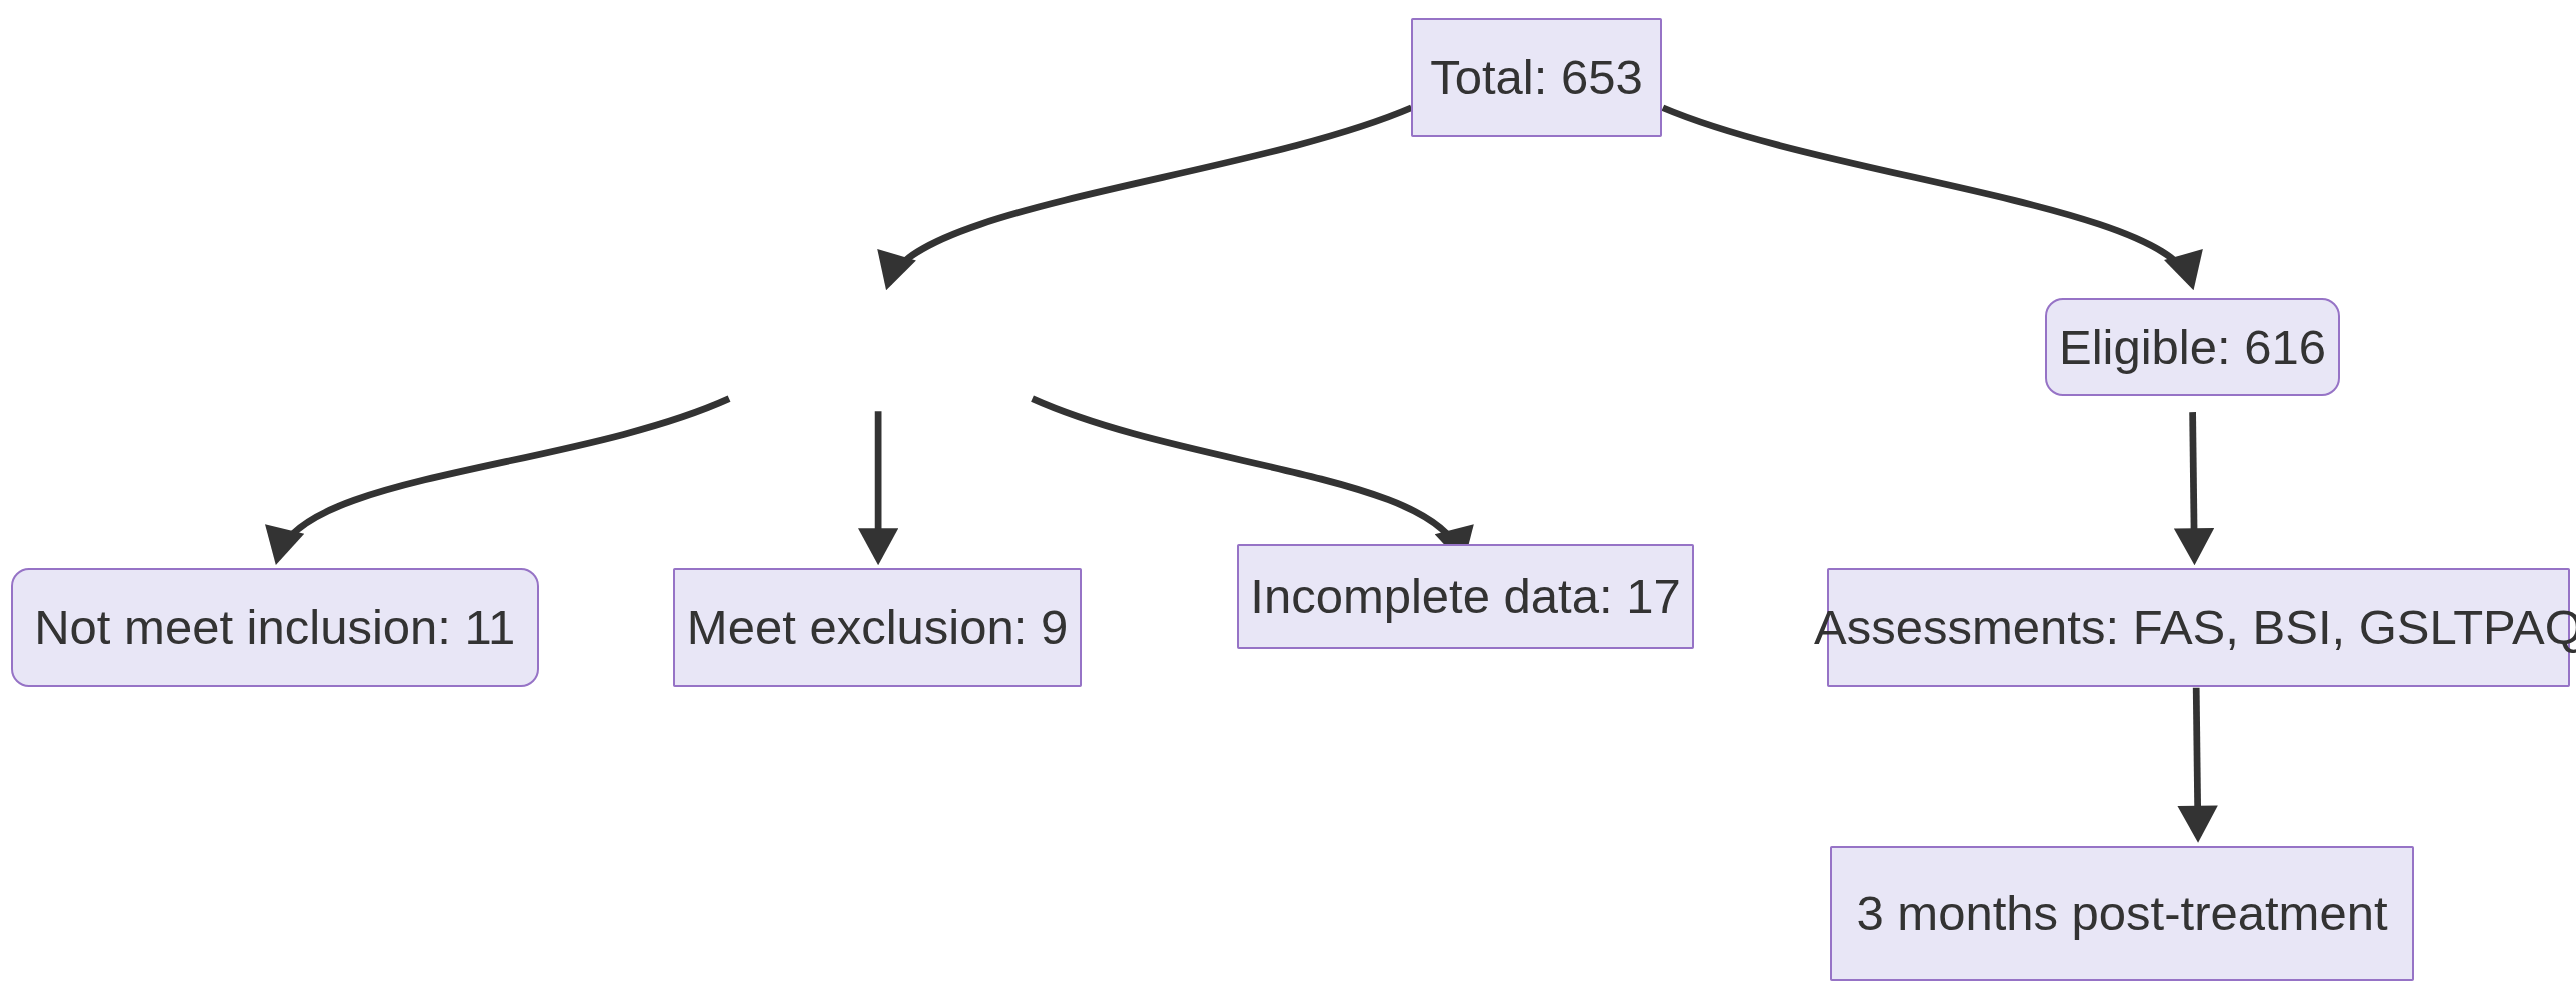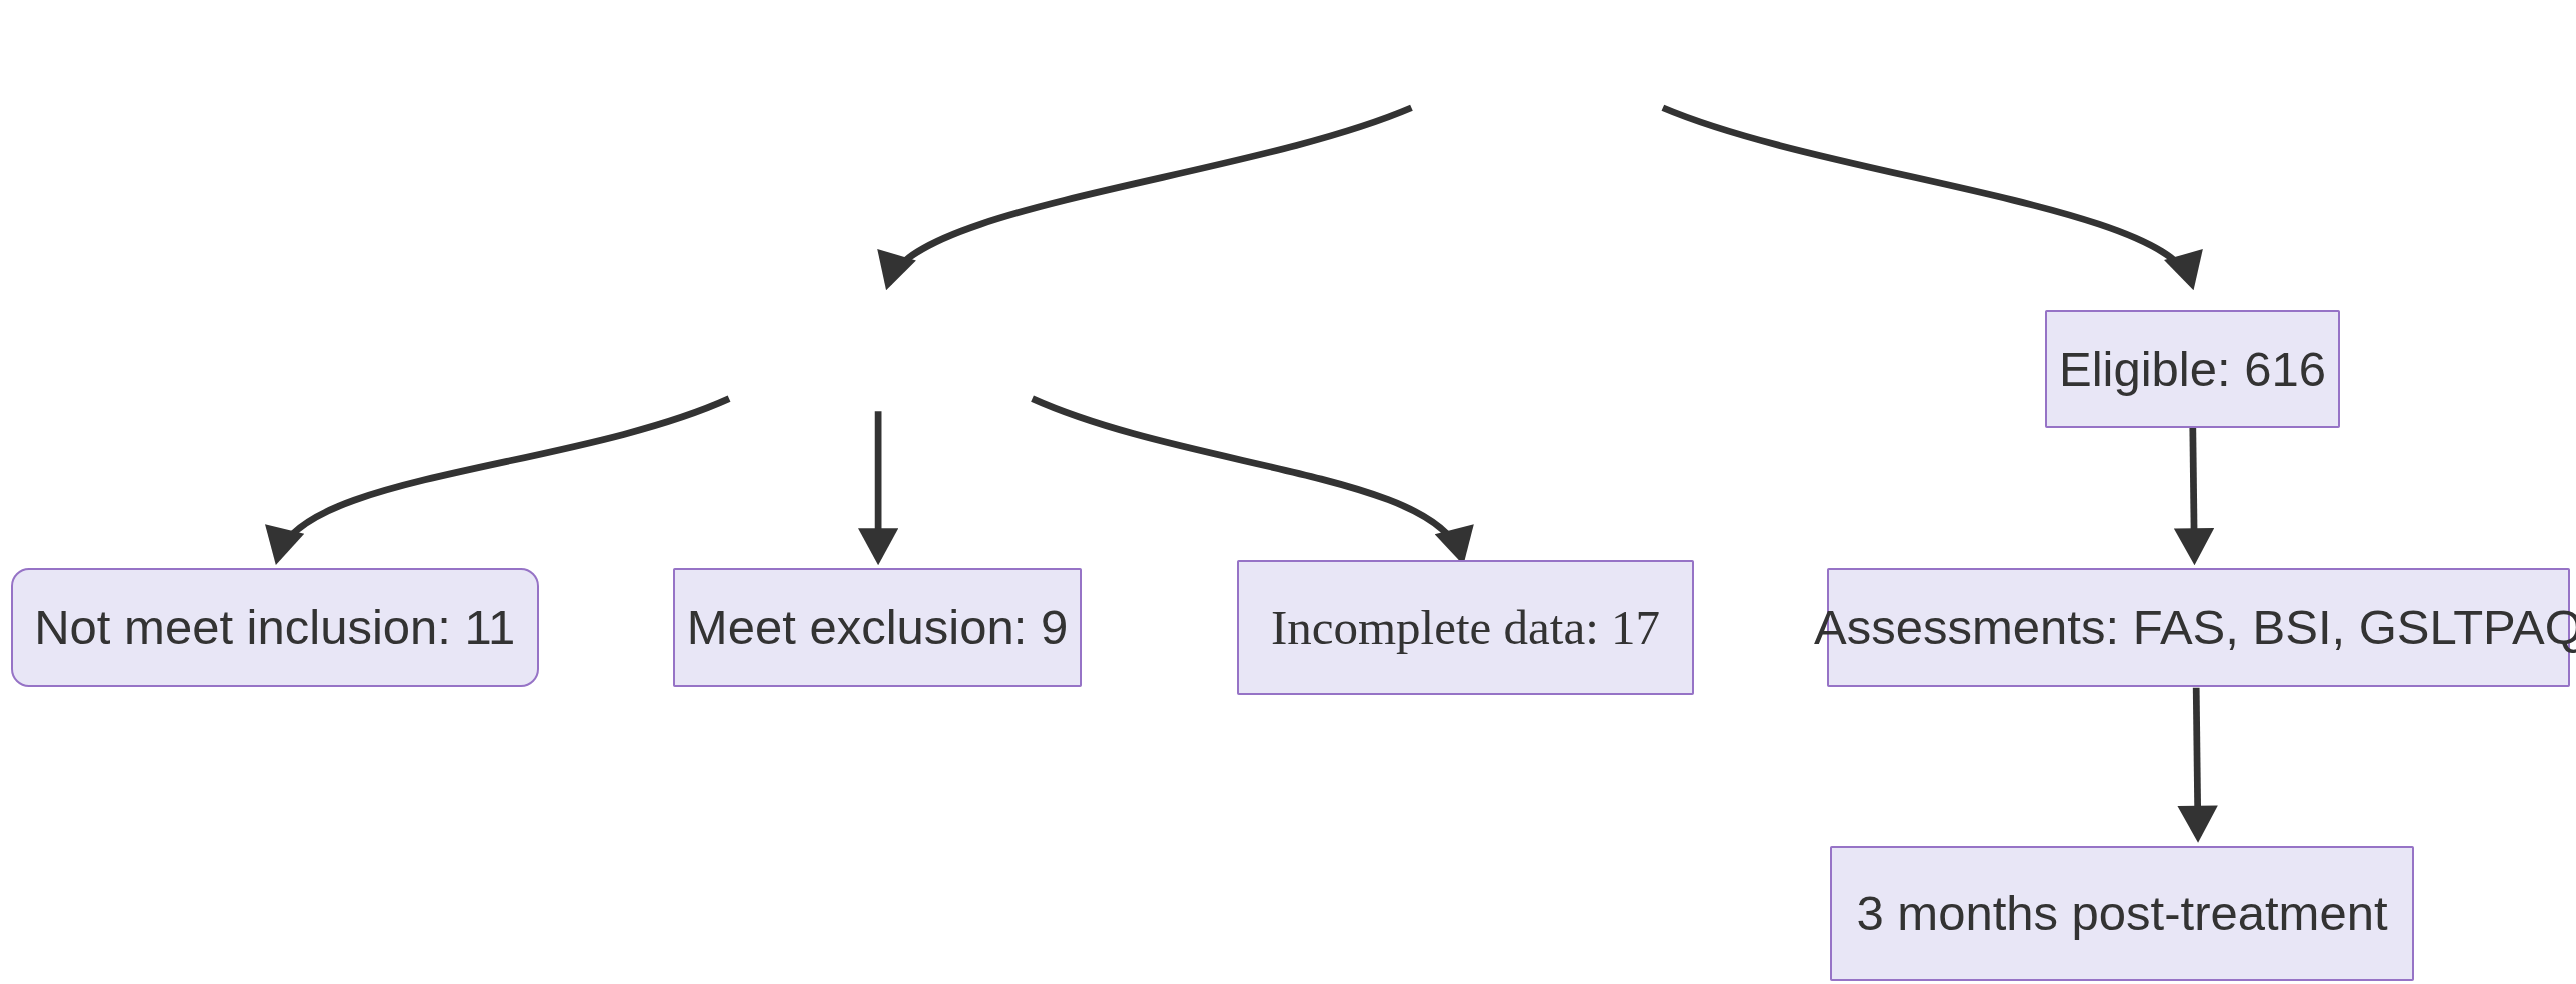--- a/index.html
+++ b/index.html
@@ -38,24 +38,24 @@
     border-radius: 1.8px;
     color: #333333;
     font-size: 49px;
     line-height: 1;
     white-space: nowrap;
     text-align: center;
   }
   
   .n-total        { left: 1411px; top: 18px;  width: 251px; height: 119px; }
   .n-excluded     { left: 725px;  top: 294px; width: 312px; height: 118px; }
-  .n-eligible     { left: 2045px; top: 310px; width: 295px; height: 118px; }
+  .n-eligible     { left: 2045px; top: 298px; width: 295px; height: 98px; border-radius: 18px; }
   .n-notmeet      { left: 10.8px;   top: 568px; width: 528px; height: 119px; border-radius: 18px; }
   .n-meetexcl     { left: 673px;  top: 568px; width: 409px; height: 119px; }
-  .n-incomplete   { left: 1237px; top: 560px; width: 457px; height: 135px; font-family: Liberation Serif, serif; }
+  .n-incomplete   { left: 1237px; top: 544px; width: 457px; height: 105px; }
   .n-assessments  { left: 1827px; top: 568px; width: 743px; height: 119px; }
   .n-posttreat    { left: 1830px; top: 846px; width: 584px; height: 135px; }
 </style>
 </head>
 <body>
 
 <div class="canvas">
 
   <svg class="edges" viewBox="0 0 2869 1097" xmlns="http://www.w3.org/2000/svg">
     <defs>
@@ -65,20 +65,23 @@
     </defs>
     <path class="edge" d="M 1572,120 C 1390,198 1015,228 989,316" marker-end="url(#arrowhead)"></path>
     <path class="edge" d="M 1852,120 C 2036,198 2416,228 2441,316" marker-end="url(#arrowhead)"></path>
     <path class="edge" d="M 812,444 C 640,522 332,528 309,622" marker-end="url(#arrowhead)"></path>
     <path class="edge" d="M 978,458 L 978,622" marker-end="url(#arrowhead)"></path>
     <path class="edge" d="M 1150,444 C 1324,522 1604,528 1628,622" marker-end="url(#arrowhead)"></path>
     <path class="edge" d="M 2442,459 L 2444,622" marker-end="url(#arrowhead)"></path>
     <path class="edge" d="M 2446,766 L 2448,931" marker-end="url(#arrowhead)"></path>
   </svg>
 
+  <div class="node n-total">
+    <span>Total: 653</span>
+  </div>
 
 
   <div class="node n-eligible">
     <span>Eligible: 616</span>
   </div>
 
   <div class="node n-notmeet">
     <span>Not meet inclusion: 11</span>
   </div>
 

